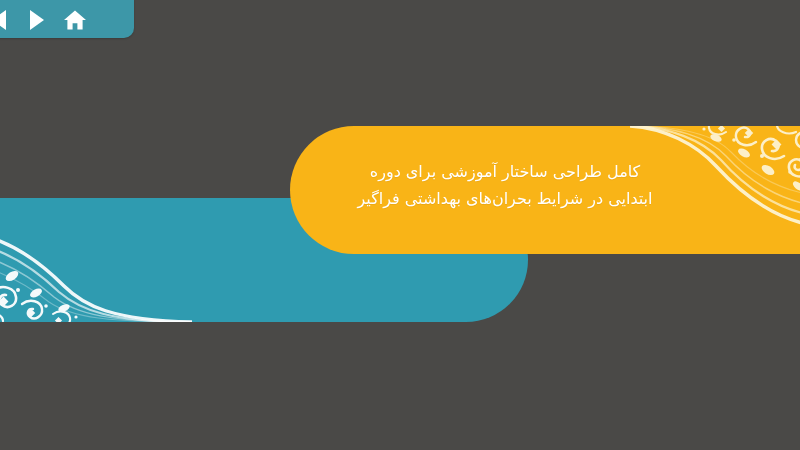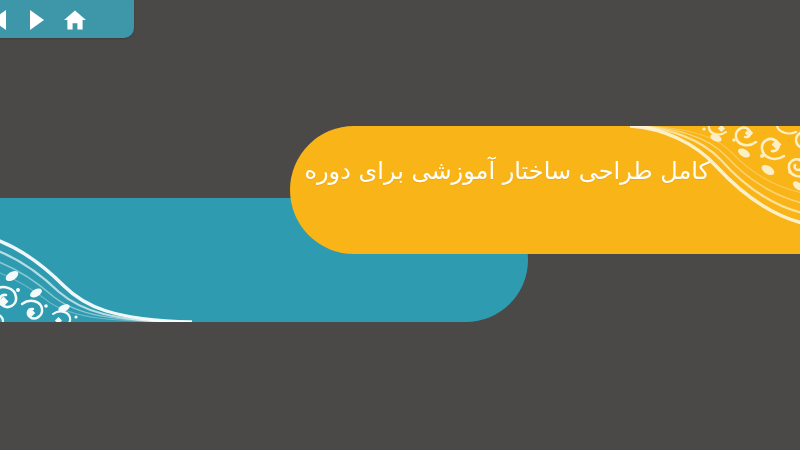--- a/index.html
+++ b/index.html
@@ -88,26 +88,25 @@
     position: absolute;
     left: 300px;
     top: 158px;
     width: 410px;
     text-align: center;
     direction: rtl;
     z-index: 5;
   }
   .title-line {
     color: #ffffff;
-    font-size: 24px;
+    font-size: 16px;
     line-height: 27px;
     font-weight: 500;
     white-space: nowrap;
     text-shadow: 0 1px 0 rgba(160,100,0,0.12);
-    text-align: right;
   }
 </style>
 </head>
 <body>
 
 <div id="slide">
 
   <div id="navbar">
 
     <div class="navbtn">
@@ -194,15 +193,16 @@
         <circle cx="132" cy="30" r="2"></circle>
         <circle cx="104" cy="14" r="1.8"></circle>
         <circle cx="160" cy="46" r="1.8"></circle>
         <circle cx="74" cy="3" r="1.6"></circle>
       </g>
     </svg>
   </div>
 
   <div id="title-block">
     <div class="title-line">کامل طراحی ساختار آموزشی برای دوره</div>
+    <div class="title-line">ابتدایی در شرایط بحران‌های بهداشتی فراگیر</div>
   </div>
 
 </div>
 
 </body></html>

